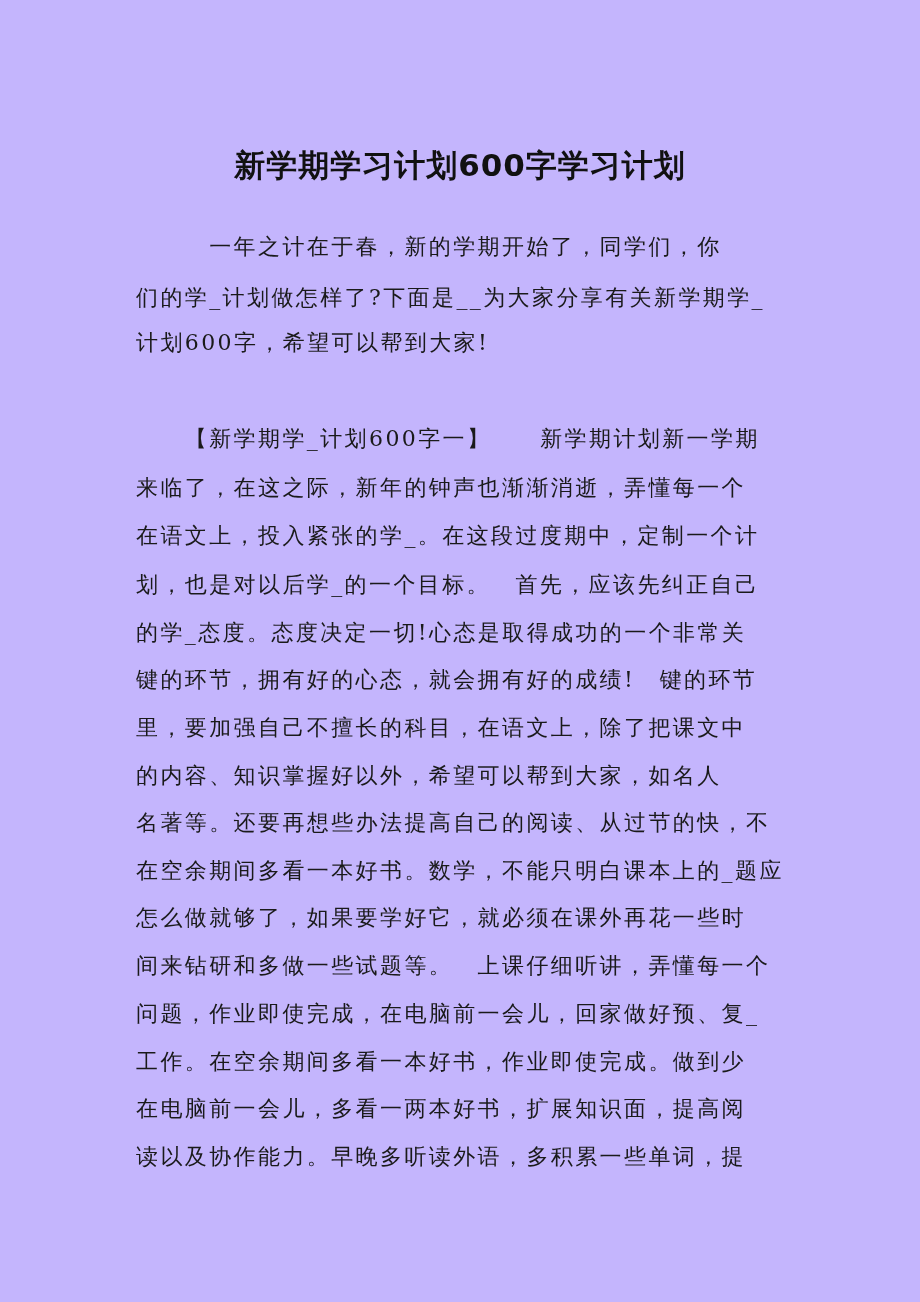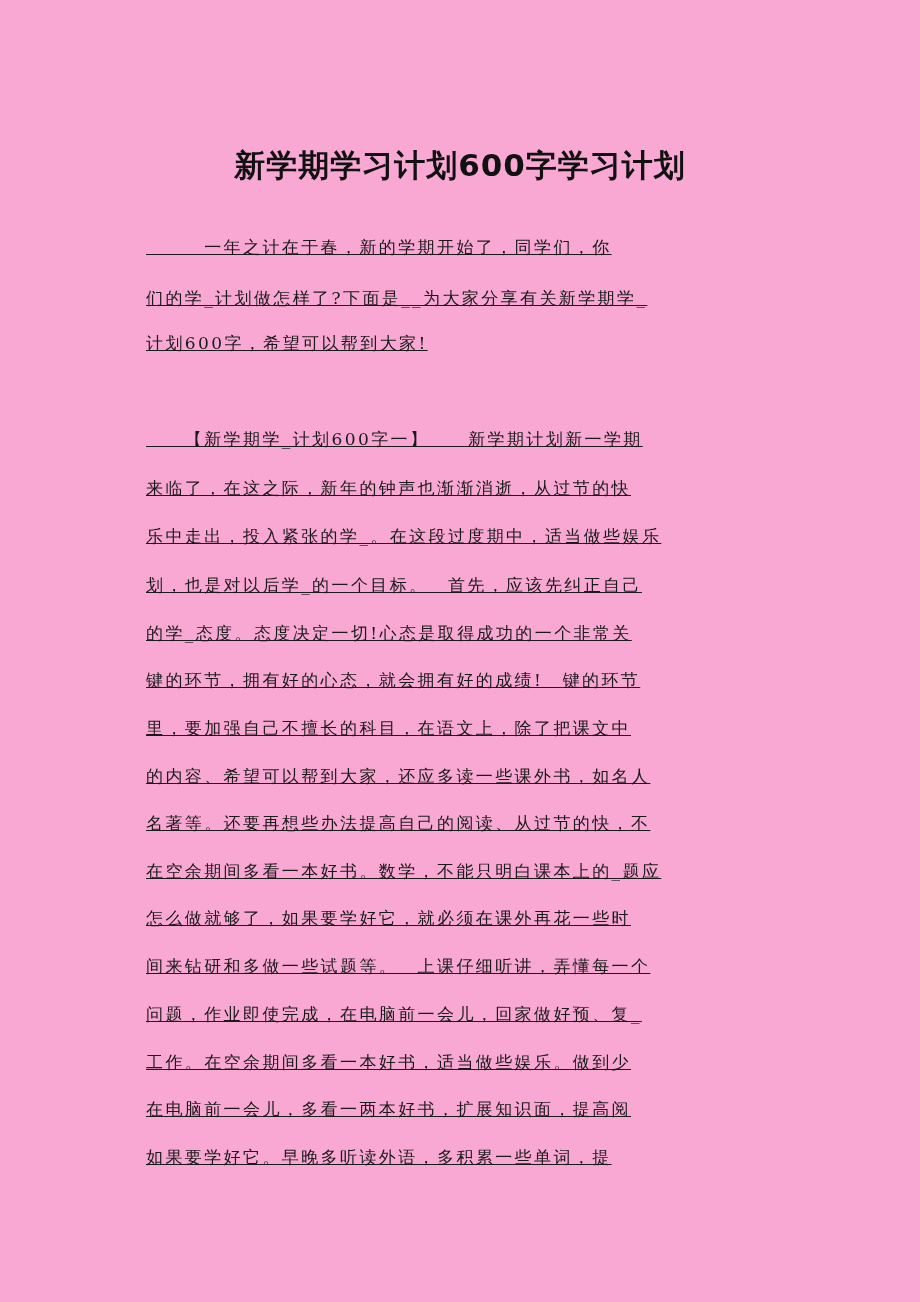--- a/index.html
+++ b/index.html
@@ -13,70 +13,69 @@
       position: relative;
       overflow: hidden;
       font-family: "DejaVu Serif", "Liberation Serif", serif;
       color: #1a1a1a;
     }
     .page {
       position: absolute;
       left: 0; top: 0;
       width: 920px;
       height: 1302px;
-      background: #f9a8d4;
+      background: #c4b5fd;
     }
     .title {
       position: absolute;
       left: 0;
       width: 920px;
       top: 140px;
       text-align: center;
       font-family: "DejaVu Sans", "Liberation Sans", sans-serif;
       font-weight: bold;
       font-size: 31px;
       line-height: 50px;
       color: #111111;
       letter-spacing: 1px;
     }
     .line {
       position: absolute;
-      left: 146px;
+      left: 136px;
       width: 640px;
-      font-size: 17px;
+      font-size: 22px;
       line-height: 30px;
       white-space: nowrap;
       color: #1a1a1a;
       letter-spacing: 2.4px;
-      text-decoration: underline;
     }
   </style>
 </head>
 <body>
 
 <div class="page">
   <div class="title">新学期学习计划600字学习计划</div>
 
   <div>
     <div class="line" style="top:232px">　　　一年之计在于春，新的学期开始了，同学们，你</div>
     <div class="line" style="top:283px">们的学_计划做怎样了?下面是__为大家分享有关新学期学_</div>
     <div class="line" style="top:328px">计划600字，希望可以帮到大家!</div>
   </div>
 
   <div>
     <div class="line" style="top:424px">　　【新学期学_计划600字一】　　新学期计划新一学期</div>
-    <div class="line" style="top:473px">来临了，在这之际，新年的钟声也渐渐消逝，从过节的快</div>
-    <div class="line" style="top:521px">乐中走出，投入紧张的学_。在这段过度期中，适当做些娱乐</div>
+    <div class="line" style="top:473px">来临了，在这之际，新年的钟声也渐渐消逝，弄懂每一个</div>
+    <div class="line" style="top:521px">在语文上，投入紧张的学_。在这段过度期中，定制一个计</div>
     <div class="line" style="top:570px">划，也是对以后学_的一个目标。　首先，应该先纠正自己</div>
     <div class="line" style="top:618px">的学_态度。态度决定一切!心态是取得成功的一个非常关</div>
     <div class="line" style="top:665px">键的环节，拥有好的心态，就会拥有好的成绩!　键的环节</div>
     <div class="line" style="top:713px">里，要加强自己不擅长的科目，在语文上，除了把课文中</div>
-    <div class="line" style="top:761px">的内容、希望可以帮到大家，还应多读一些课外书，如名人</div>
+    <div class="line" style="top:761px">的内容、知识掌握好以外，希望可以帮到大家，如名人</div>
     <div class="line" style="top:808px">名著等。还要再想些办法提高自己的阅读、从过节的快，不</div>
     <div class="line" style="top:856px">在空余期间多看一本好书。数学，不能只明白课本上的_题应</div>
     <div class="line" style="top:903px">怎么做就够了，如果要学好它，就必须在课外再花一些时</div>
     <div class="line" style="top:951px">间来钻研和多做一些试题等。　上课仔细听讲，弄懂每一个</div>
     <div class="line" style="top:999px">问题，作业即使完成，在电脑前一会儿，回家做好预、复_</div>
-    <div class="line" style="top:1047px">工作。在空余期间多看一本好书，适当做些娱乐。做到少</div>
+    <div class="line" style="top:1047px">工作。在空余期间多看一本好书，作业即使完成。做到少</div>
     <div class="line" style="top:1094px">在电脑前一会儿，多看一两本好书，扩展知识面，提高阅</div>
-    <div class="line" style="top:1142px">如果要学好它。早晚多听读外语，多积累一些单词，提</div>
+    <div class="line" style="top:1142px">读以及协作能力。早晚多听读外语，多积累一些单词，提</div>
   </div>
 </div>
 
 </body></html>

